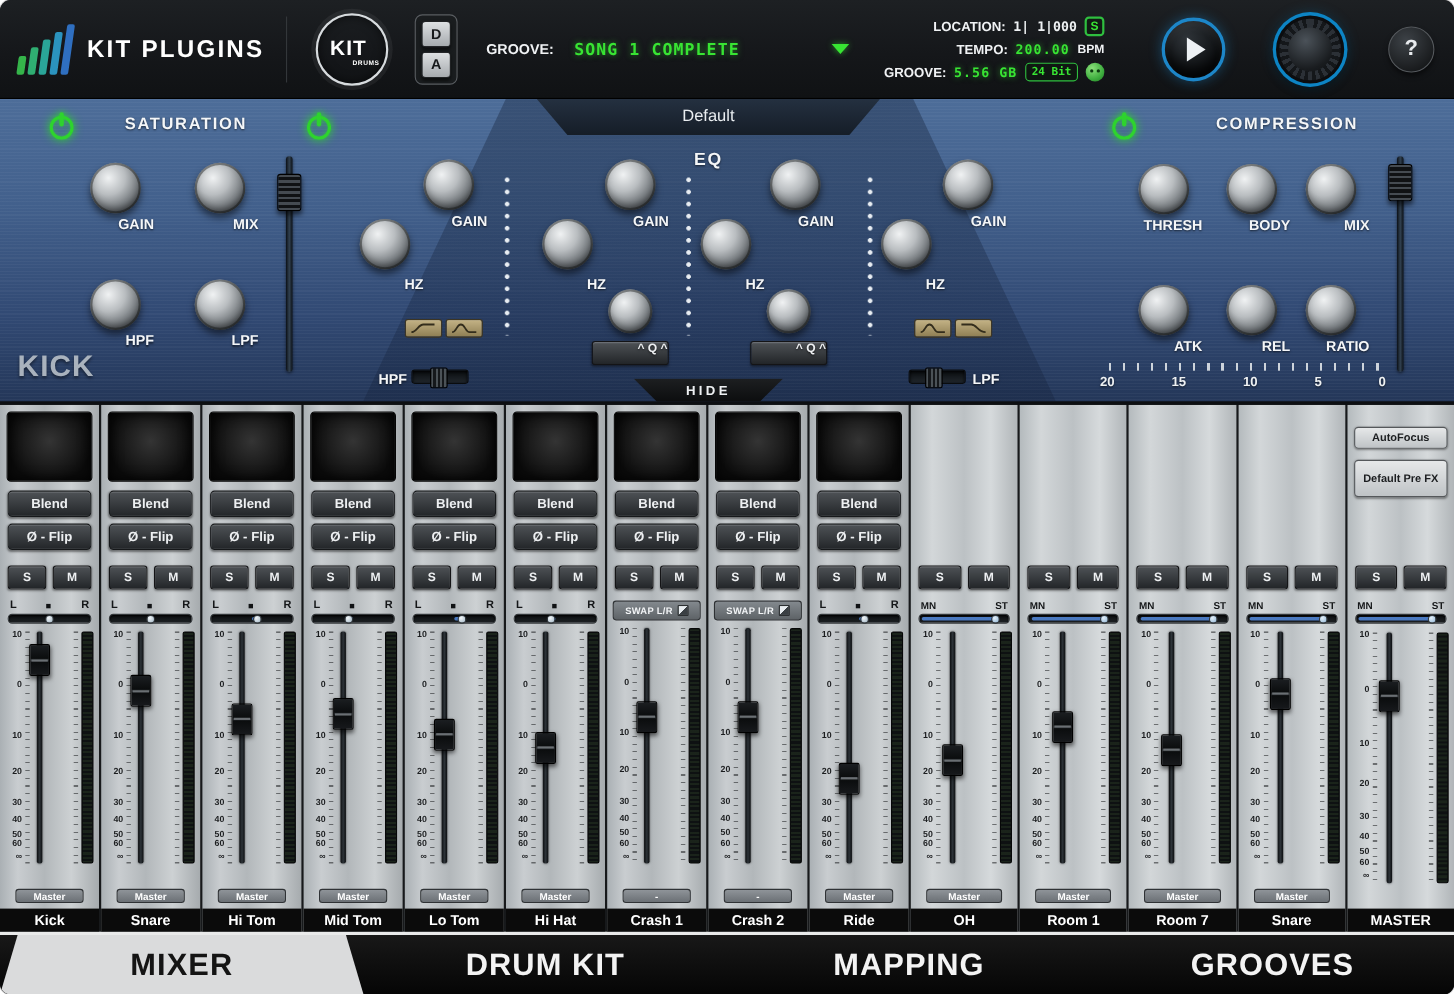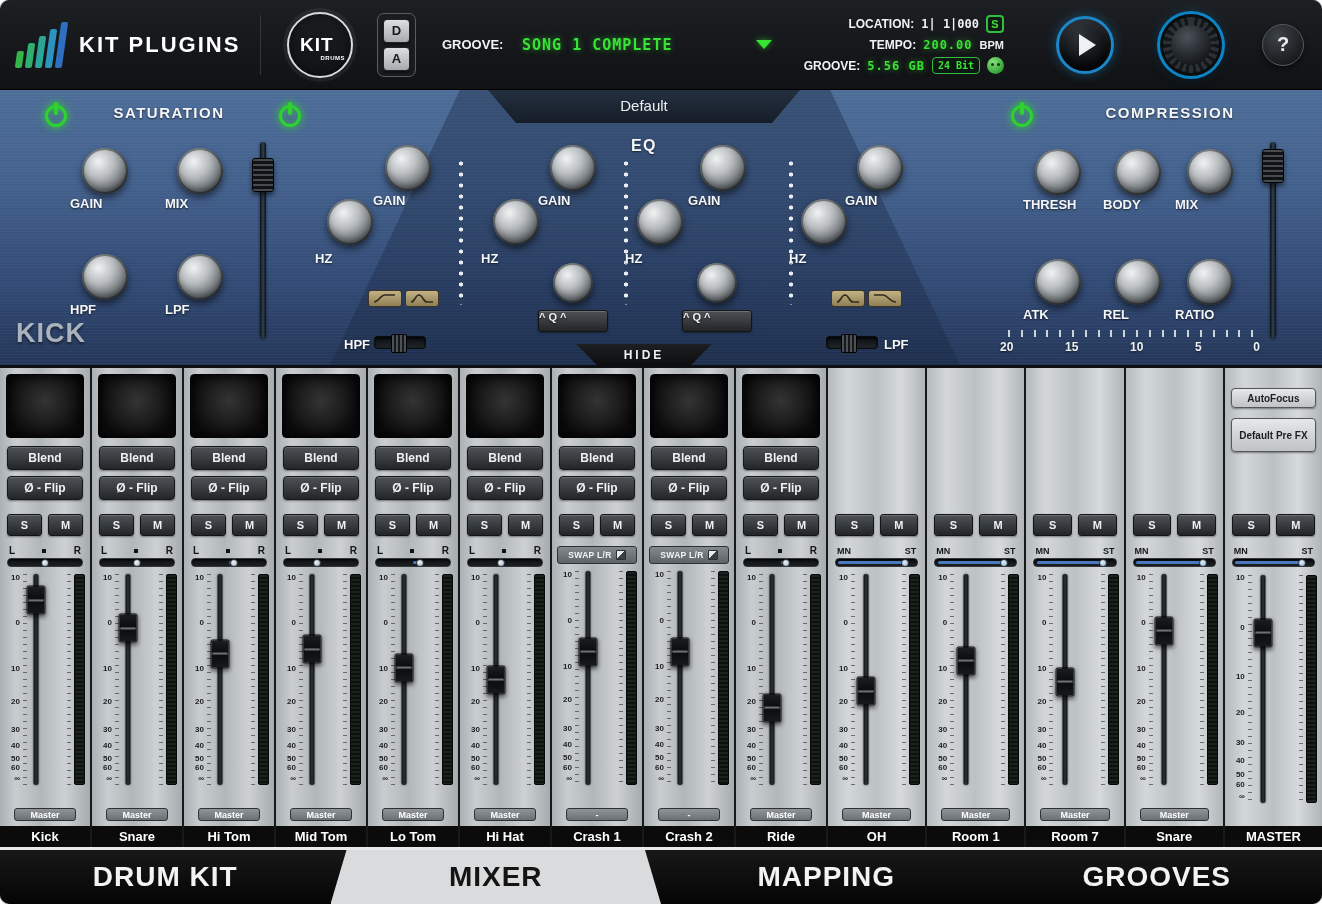--- a/index.html
+++ b/index.html
@@ -98,21 +98,21 @@
             box-shadow:0 0 9px #2ed32e, inset 0 0 5px rgba(46,211,46,.55); }
   .power::after { content:""; position:absolute; left:50%; top:0; transform:translateX(-50%);
             width:4px; height:13px; background:#2ed32e; border-radius:2px; box-shadow:0 0 6px #2ed32e; }
   .seclabel { position:absolute; color:#f4f6f8; font-size:15px; font-weight:bold; letter-spacing:1.5px;
               text-align:center; text-shadow:0 1px 2px rgba(0,0,0,.6); }
   .knob { position:absolute; border-radius:50%;
           background:radial-gradient(circle at 36% 30%, #f0f2f3, #b9bdc0 35%, #787d81 62%, #3f4347 84%, #1f2225 100%);
           box-shadow:0 4px 7px rgba(0,0,0,.5), inset 0 0 0 2px rgba(12,14,16,.4), inset 0 -4px 7px rgba(0,0,0,.35);
           cursor:pointer; }
   .k46 { width:46px; height:46px; } .k40 { width:40px; height:40px; }
-  .klabel { position:absolute; width:70px; text-align:left; color:#f4f6f8;
+  .klabel { position:absolute; width:70px; text-align:right; color:#f4f6f8;
             font-size:13px; font-weight:bold; text-shadow:0 1px 2px rgba(0,0,0,.65); }
   .klabel.sm { font-size:11px; }
   .dots { position:absolute; width:6px; top:68px; height:147px;
           background-image:radial-gradient(circle,#e8edf2 1.8px,transparent 2.3px);
           background-size:6px 11px; background-repeat:repeat-y; background-position:center top; }
   .vfader { position:absolute; width:22px; }
   .vtrack { position:absolute; left:50%; transform:translateX(-50%); top:0; bottom:0; width:6px;
             background:linear-gradient(90deg,#0b1016,#31404f,#0b1016); border-radius:3px;
             box-shadow:0 1px 3px rgba(0,0,0,.6); }
   .vcap { position:absolute; left:50%; transform:translate(-50%,-50%); width:22px; height:34px;
@@ -897,18 +897,18 @@
       <div class="ftrack"></div>
       <div class="cap" style="top: 24%;"></div>
       <div class="ticks right"></div>
       <div class="meter"></div>
     </div>
     <div class="chname">MASTER</div>
   </div>
     </section>
 
   <nav class="tabs">
+    <div class="tab active">MIXER</div>
     <div class="tab">DRUM KIT</div>
-    <div class="tab active">MIXER</div>
     <div class="tab">MAPPING</div>
     <div class="tab">GROOVES</div>
   </nav>
 </div>
 
 </body></html>

